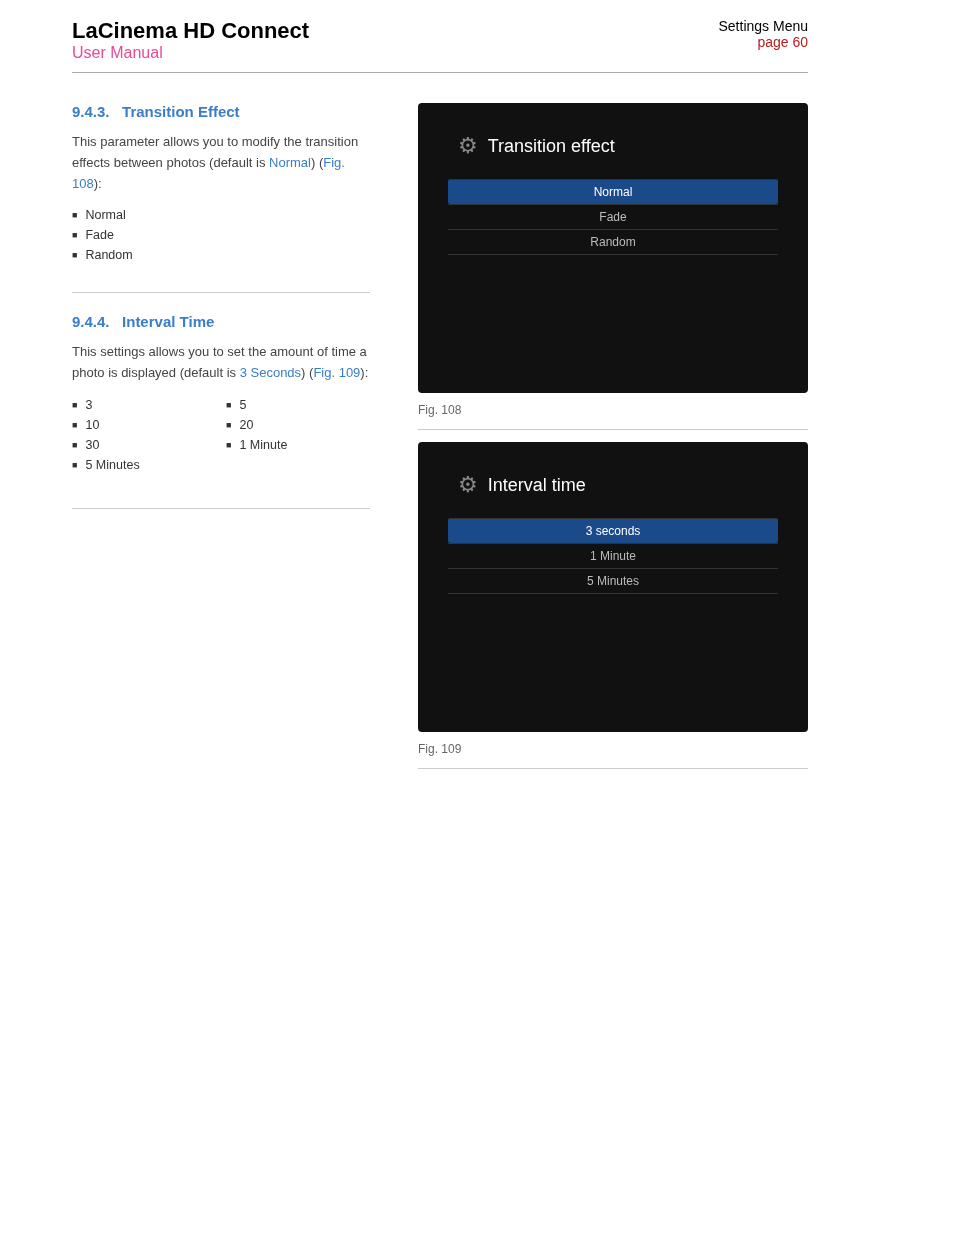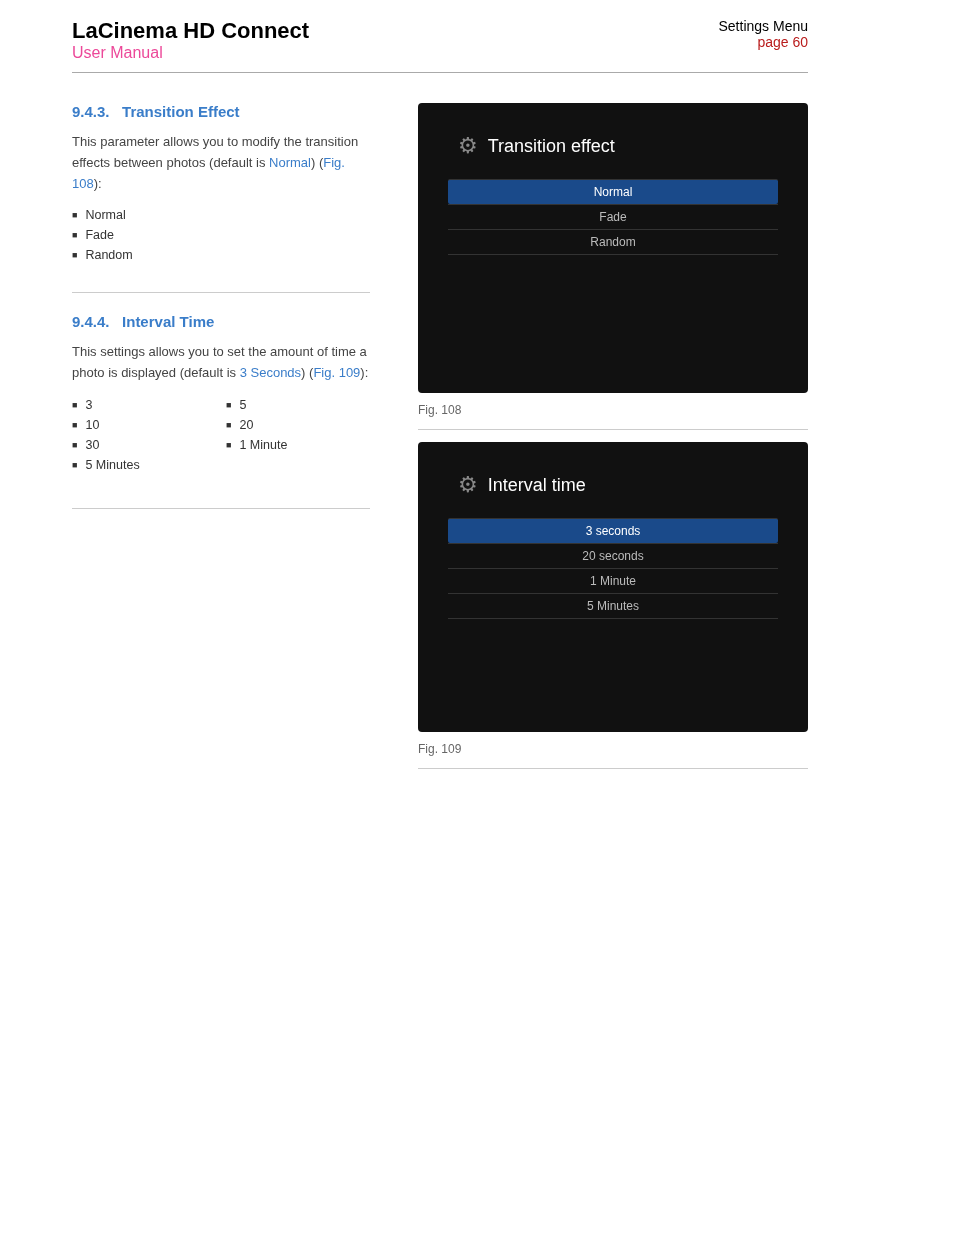--- a/index.html
+++ b/index.html
@@ -285,21 +285,20 @@
       <div class="fig-label">Fig. 108</div>
       <hr class="fig-divider">
 
       <div class="device-panel">
         <div class="device-panel-header">
           <span class="gear-icon">⚙</span>
           <span class="panel-title">Interval time</span>
         </div>
         <div class="menu-list">
           <div class="menu-item selected">3 seconds</div>
-          <div class="menu-item">20 seconds</div>
           <div class="menu-item">1 Minute</div>
           <div class="menu-item">5 Minutes</div>
         </div>
       </div>
       <div class="fig-label">Fig. 109</div>
       <hr class="fig-divider">
 
     </div>
 
   </div>

